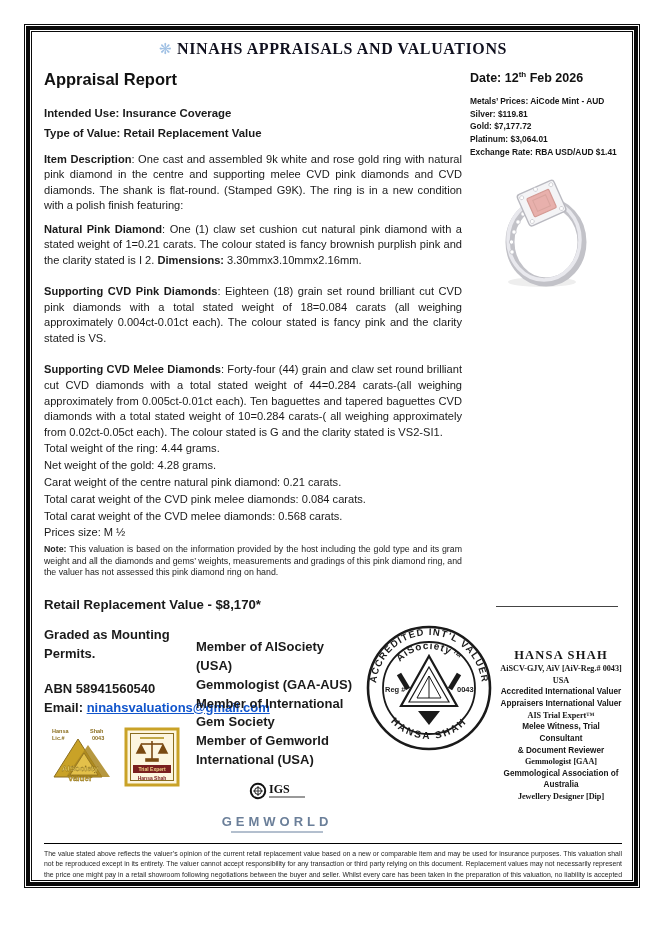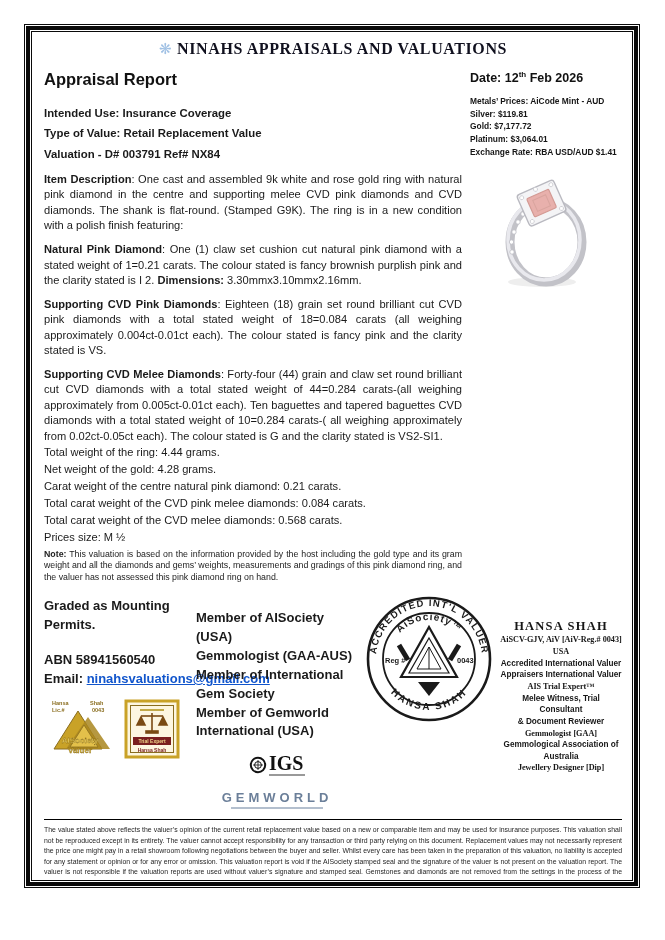--- a/index.html
+++ b/index.html
@@ -20,21 +20,21 @@
   .date-line{font-size:12.5px;font-weight:700;color:#111;white-space:nowrap;}
   .date-line sup{font-size:8px;}
 
   .main-row{display:flex;gap:8px;margin-top:12px;}
   .col-left{flex:1;min-width:0;}
   .col-right{width:152px;flex:none;}
 
   .bold-line{font-size:11.4px;font-weight:700;line-height:1.78;}
   .para{font-size:11.1px;line-height:1.4;text-align:justify;margin-top:8px;}
   .para b{font-weight:700;}
-  .tight{margin-top:8px;}
+  .tight{margin-top:16px;}
   .sum-line{font-size:11.1px;line-height:1.52;text-align:left;}
   .note{font-size:8.8px;line-height:1.32;text-align:justify;margin-top:3px;color:#222;}
 
   .metals{margin-top:10px;}
   .metals div{font-size:8.4px;font-weight:700;line-height:1.5;color:#161616;white-space:nowrap;}
 
   .ring-wrap{margin-top:20px;text-align:center;}
 
   .value-row{display:flex;align-items:flex-start;margin-top:18px;}
   .value-line{font-size:13.2px;font-weight:700;flex:1;}
@@ -48,21 +48,21 @@
 
   .small-bold{font-size:13px;font-weight:700;line-height:1.45;}
   .graded{margin-top:4px;}
   .abn{margin-top:16px;}
   .email-line{white-space:nowrap;}
   .email-link{color:#1155cc;text-decoration:underline;cursor:pointer;}
   .badge-row{display:flex;gap:8px;margin-top:8px;align-items:flex-end;text-align:center;}
 
   .memberships{margin-top:16px;}
   .igs-wrap{margin-top:12px;display:flex;align-items:center;justify-content:center;gap:2px;}
-  .igs-text{font-family:"Liberation Serif",serif;font-weight:700;font-size:20px;color:#111;line-height:1;}
+  .igs-text{font-family:"Liberation Serif",serif;font-weight:700;font-size:12px;color:#111;line-height:1;}
   .igs-sub{width:36px;height:2px;background:#999;margin:1px auto 0 auto;}
   .gemworld{margin-top:14px;text-align:center;}
   .gemworld-text{font-size:13px;font-weight:700;letter-spacing:4px;color:#6b7f99;}
   .gemworld-sub{width:92px;height:2px;background:#b3bfce;margin:2px auto 0 auto;}
 
   .valuer-name{font-family:"Liberation Serif",serif;font-weight:700;font-size:12.5px;
        letter-spacing:1.2px;color:#161616;margin-top:26px;}
   .cred{font-size:8.2px;font-weight:700;line-height:1.42;color:#161616;}
   .cred.serif{font-family:"Liberation Serif",serif;}
 
@@ -80,21 +80,20 @@
       <span class="logo">❋</span>
       <span>NINAHS APPRAISALS AND VALUATIONS</span>
     </div>
 
     <div class="main-row">
       <div class="col-left">
         <div class="report-title" style="margin-bottom:14px;">Appraisal Report</div>
 
         <div class="bold-line">Intended Use: Insurance Coverage</div>
         <div class="bold-line">Type of Value: Retail Replacement Value</div>
-        <div class="bold-line">Valuation - D# 003791 Ref# NX84</div>
 
         <div class="para">
           <b>Item Description</b><span>: One cast and assembled 9k white and rose gold ring with natural pink diamond in the centre and supporting melee CVD pink diamonds and CVD diamonds. The shank is flat-round. (Stamped G9K). The ring is in a new condition with a polish finish featuring:</span>
         </div>
 
         <div class="para">
           <b>Natural Pink Diamond</b><span>: One (1) claw set cushion cut natural pink diamond with a stated weight of 1=0.21 carats. The colour stated is fancy brownish purplish pink and the clarity stated is I 2.  </span><b>Dimensions:</b><span> 3.30mmx3.10mmx2.16mm.</span>
         </div>
 
         <div class="para tight">
@@ -147,20 +146,24 @@
               <circle cx="62" cy="10" r="2" fill="#fff" stroke="#c4c4ca" stroke-width="0.7"></circle>
               <circle cx="78" cy="12" r="2" fill="#fff" stroke="#c4c4ca" stroke-width="0.7"></circle>
               <circle cx="46" cy="38" r="2" fill="#fff" stroke="#c4c4ca" stroke-width="0.7"></circle>
               <circle cx="78" cy="38" r="2" fill="#fff" stroke="#c4c4ca" stroke-width="0.7"></circle>
             </g>
           </svg>
         </div>
       </div>
     </div>
 
+    <div class="value-row">
+      <div class="value-line">Retail Replacement Value - $8,170*</div>
+      <div class="sig-line"></div>
+    </div>
 
     <div class="bottom-row">
 
       <div class="bcol1">
         <div class="small-bold graded">Graded as Mounting Permits.</div>
         <div class="small-bold abn">ABN 58941560540</div>
         <div class="small-bold email-line">
           <span>Email: </span><span class="email-link">ninahsvaluations@gmail.com</span>
         </div>
         <div class="badge-row">

